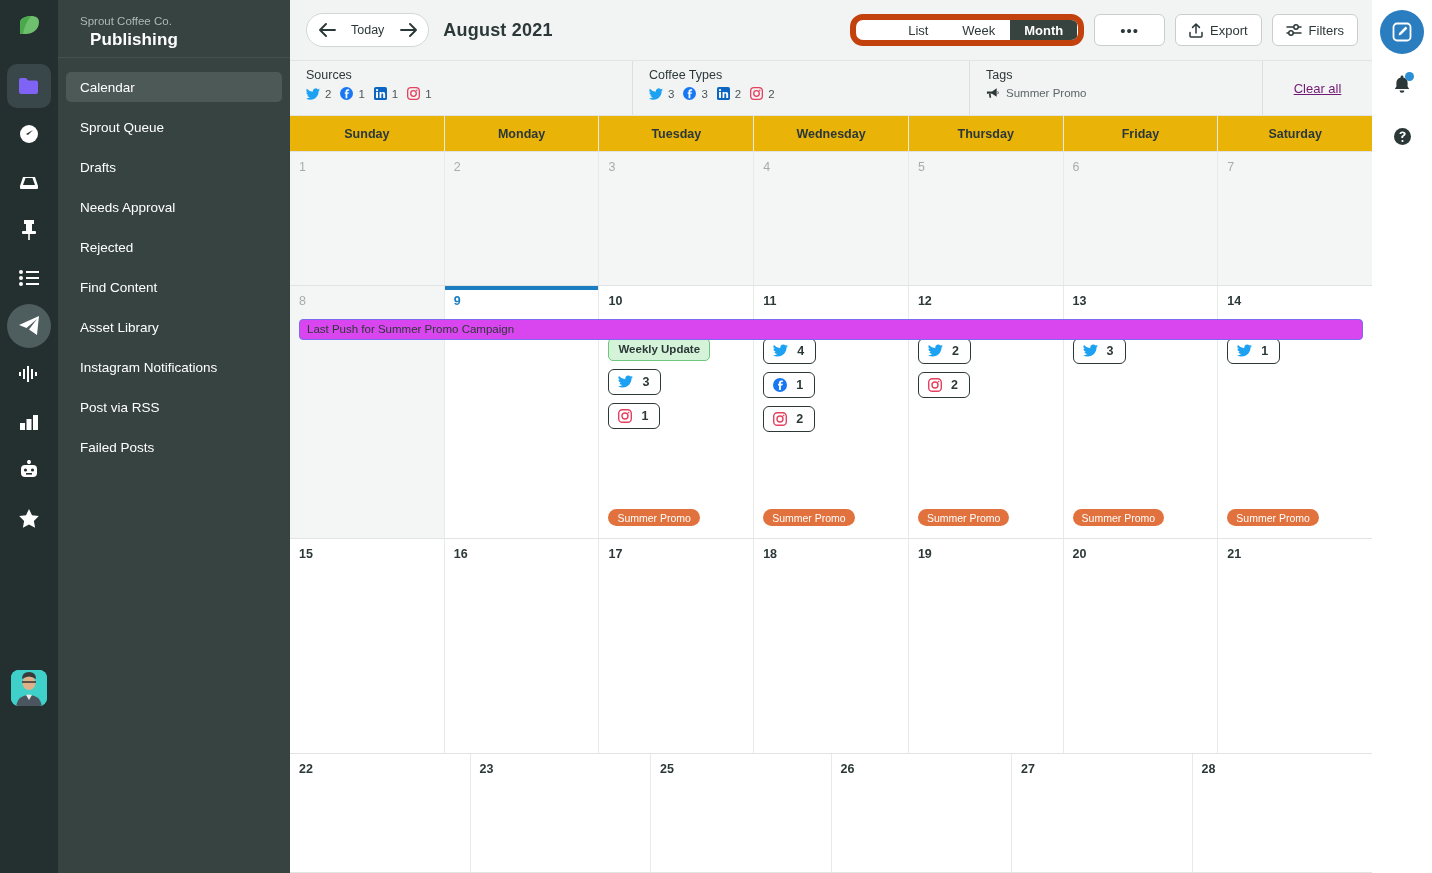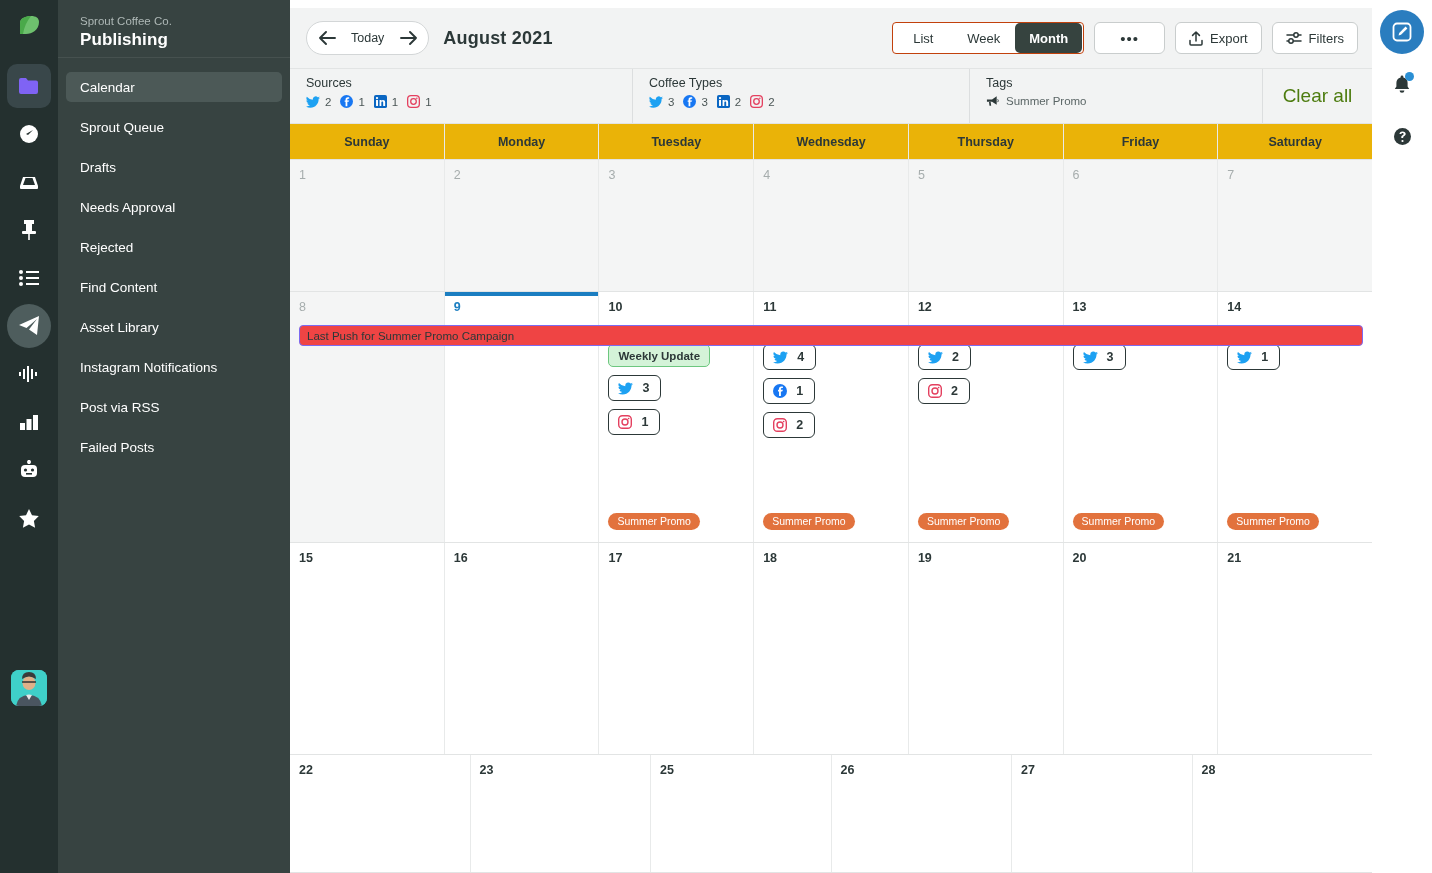--- a/index.html
+++ b/index.html
@@ -34,49 +34,49 @@
   }
 
   
   .nav {
     width: 232px; flex: 0 0 232px; height: 873px;
     background: #374341;
     color: #fff;
   }
   .nav-head { padding: 14px 20px 16px 22px; border-bottom: 1px solid #46514f; height: 58px; }
   .nav-org { font-size: 11.5px; color: #aeb8b6; line-height: 15px; }
-  .nav-title { font-size: 17px; font-weight: bold; color: #fff; line-height: 21px; letter-spacing: .1px; }
+  .nav-title { font-size: 17px; font-weight: bold; color: #fff; line-height: 21px; letter-spacing: .1px; margin-left: 10px; }
   .nav-list { padding: 14px 8px 0 8px; }
   .nav-item {
     height: 30px; display: flex; align-items: center;
     padding: 0 14px; margin: 0 0 10px 0; border-radius: 5px;
     font-size: 13.5px; color: #ffffff; cursor: pointer;
   }
   .nav-item.selected { background: #4c5957; }
 
   
   .main { flex: 1 1 auto; height: 873px; background: #ffffff; display: flex; flex-direction: column; min-width: 0; }
 
   
   .toolbar {
     height: 60px; flex: 0 0 60px; background: #f2f3f3;
-    display: flex; align-items: center; padding: 0 14px 0 16px; gap: 14px; margin-top: 8px;
+    display: flex; align-items: center; padding: 0 14px 0 16px; gap: 14px;
   }
   .today-group {
     display: flex; align-items: center; height: 34px;
     border: 1px solid #d3d6d7; border-radius: 17px; background: #fff;
     padding: 0 4px;
   }
   .arrow-btn { width: 32px; height: 30px; display: flex; align-items: center; justify-content: center; cursor: pointer; }
   .today-label { font-size: 12.5px; color: #2c3838; padding: 0 8px; cursor: pointer; }
   .month-title { font-size: 18px; font-weight: bold; color: #2c3838; letter-spacing: .2px; }
   .tb-right { margin-left: auto; display: flex; align-items: center; gap: 10px; }
   .seg {
     display: flex; align-items: center; height: 32px;
-    border: 1px solid #c2410c; border-radius: 4px; background: #fff; overflow: hidden;
+    border: 6px solid #c2410c; border-radius: 13px; background: #fff; overflow: hidden; padding-left: 32px;
   }
   .seg-item {
     height: 30px; min-width: 60px; padding: 0 14px;
     display: flex; align-items: center; justify-content: center;
     font-size: 13px; color: #2c3838; cursor: pointer;
   }
   .seg-item.active { background: #36433f; color: #fff; border-radius: 5px; font-weight: bold; margin: 0 1px; text-align: right; }
   .pill-btn {
     height: 32px; border: 1px solid #c9cdcd; border-radius: 6px; background: #fff;
     display: flex; align-items: center; justify-content: center; gap: 7px;
@@ -92,21 +92,21 @@
   .fgroup { padding: 7px 0 0 16px; position: relative; }
   .fgroup.sources { width: 342px; }
   .fgroup.types   { width: 337px; border-left: 1px solid #dcdedf; }
   .fgroup.tags    { flex: 1; border-left: 1px solid #dcdedf; }
   .fgroup-title { font-size: 12.5px; font-weight: normal; color: #2c3838; margin-bottom: 5px; }
   .fcounts { display: flex; align-items: center; gap: 9px; }
   .fcount { display: flex; align-items: center; gap: 5px; font-size: 11.5px; color: #4a5555; }
   .ftag { display: flex; align-items: center; gap: 7px; font-size: 11.5px; color: #5b6666; }
   .clear-all {
     width: 110px; border-left: 1px solid #dcdedf; display: flex; align-items: center; justify-content: center;
-    font-size: 19px; color: #4d7c0f; cursor: pointer;
+    font-size: 13px; color: #701a75; cursor: pointer; text-decoration: underline;
   }
 
   
   .cal { flex: 1 1 auto; display: flex; flex-direction: column; min-height: 0; overflow: hidden; }
   .dow-row { display: flex; height: 36px; flex: 0 0 36px; background: #eab308; border-bottom: 1px solid #e2e4e4; }
   .dow { flex: 1 1 0; display: flex; align-items: center; justify-content: center;
          font-size: 12.5px; font-weight: bold; color: #2c3838; border-right: 1px solid #e8eaea; }
   .dow:last-child { border-right: none; }
 
   .week { display: flex; position: relative; border-bottom: 1px solid #e2e4e4; }
@@ -121,21 +121,21 @@
   .day:last-child { border-right: none; }
   .day.muted { background: #f4f5f5; }
   .day.today-cell { box-shadow: inset 0 4px 0 0 #1b7ec1; }
   .dnum { font-size: 12.5px; font-weight: bold; color: #2c3838; line-height: 14px; }
   .day.muted .dnum { color: #a6adad; font-weight: normal; }
   .day.today-cell .dnum { color: #1b7ec1; }
 
   
   .campaign-band {
     position: absolute; left: 9px; top: 33px; height: 21px;
-    background: #ef4444; border: 1px solid #7c6af0; border-radius: 4px;
+    background: #d946ef; border: 1px solid #7c6af0; border-radius: 4px;
     display: flex; align-items: center; padding: 0 7px;
     font-size: 11.5px; color: #2c3838; cursor: pointer; z-index: 3;
   }
   .day-body { margin-top: 30px; display: flex; flex-direction: column; gap: 8px; }
 
   .chip-badge {
     display: inline-flex; align-items: center; height: 23px; padding: 0 9px;
     background: #d4f3d8; border: 1px solid #6dc77f; border-radius: 5px;
     font-size: 11.5px; font-weight: bold; color: #2c3838; align-self: flex-start;
     cursor: pointer;

